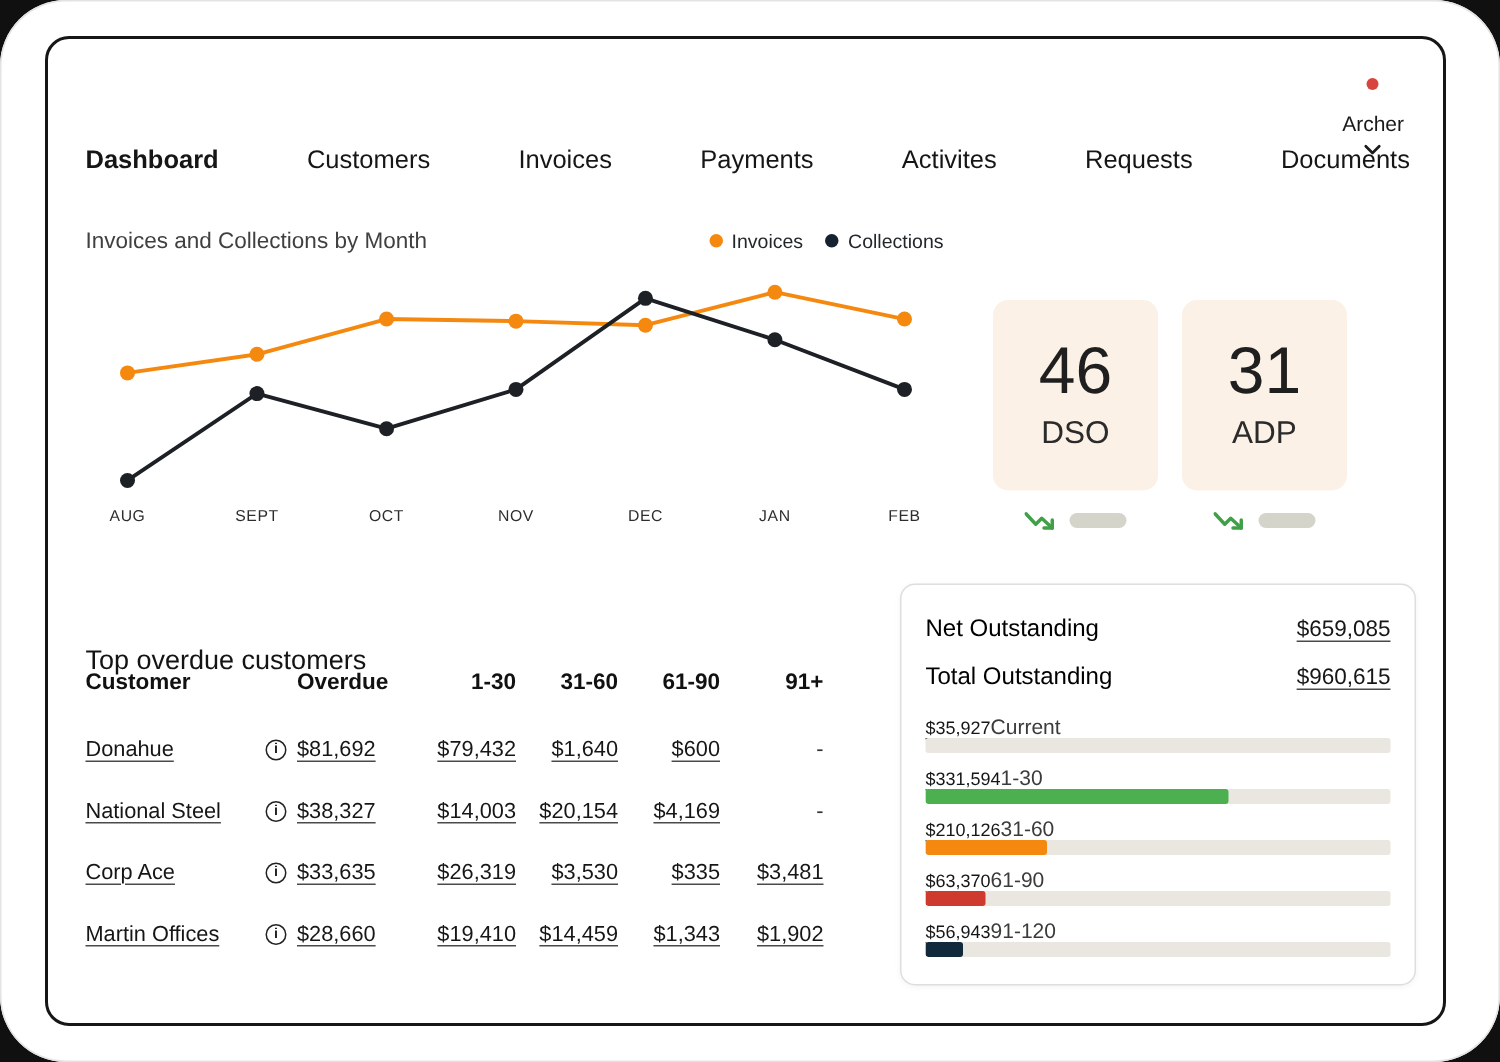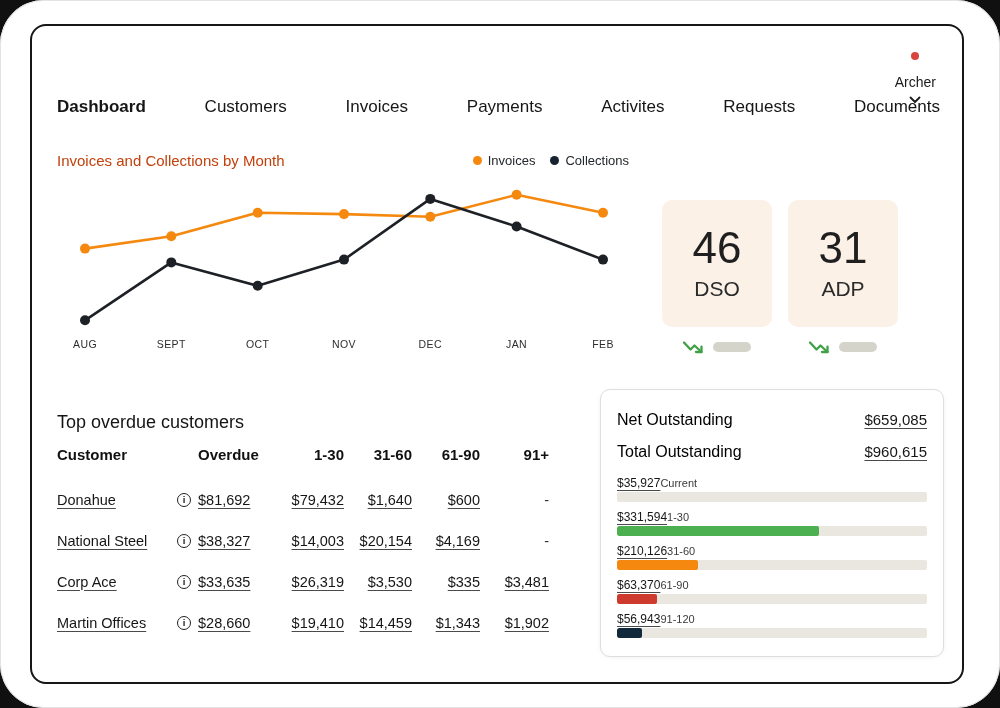--- a/index.html
+++ b/index.html
@@ -18,41 +18,41 @@
 
   
   .main-nav{position:absolute;top:71px;left:25px;right:22px;display:flex;
             justify-content:space-between;font-size:17px;color:#161616;}
   .nav-item{text-decoration:none;color:inherit;cursor:pointer;}
   .nav-item.active{font-weight:700;}
 
   
   .chart-header{position:absolute;top:126px;left:25px;width:572px;display:flex;
                 justify-content:space-between;align-items:center;}
-  .chart-title{font-size:15px;color:#c2410c;}
+  .chart-title{font-size:15px;color:#404040;}
   .legend{display:flex;align-items:center;gap:15px;font-size:13px;color:#23272b;}
   .legend-item{display:flex;align-items:center;}
   .legend-dot{width:9px;height:9px;border-radius:50%;display:inline-block;margin-right:6px;}
   .chart-area{position:absolute;left:25px;top:156px;width:570px;height:172px;}
   #chartSvg{width:570px;height:154px;display:block;}
   #months{position:relative;height:14px;}
   #months span{position:absolute;top:2px;transform:translateX(-50%);font-size:10.5px;
                letter-spacing:.4px;color:#2d2d2d;}
 
   
   #kpis{position:absolute;left:630px;top:174px;display:flex;gap:16px;}
   .kpi-box{width:110px;height:127px;background:#FBF1E7;border-radius:10px;display:flex;
            flex-direction:column;align-items:center;justify-content:center;}
   .kpi-value{font-size:44px;color:#1f1f1f;line-height:1;}
   .kpi-label{font-size:21px;color:#2b2b2b;margin-top:7px;}
   .kpi-trend{display:flex;justify-content:center;align-items:center;gap:9px;margin-top:13px;}
   .pill{width:38px;height:10px;border-radius:5px;background:#D5D4CB;}
 
   
-  .table-title{position:absolute;left:25px;top:386px;font-size:18px;color:#141414;}
+  .table-title{position:absolute;left:25px;top:404px;font-size:18px;color:#141414;}
   .tbl-head{position:absolute;left:25px;top:420px;width:492px;display:grid;
             grid-template-columns:120px 99px 68px 68px 68px 69px;font-size:15px;
             font-weight:700;color:#111;}
   .tbl-head .overdue{padding-left:21px;}
   #tableRows{position:absolute;left:25px;top:453px;width:492px;}
   .row{display:grid;grid-template-columns:120px 99px 68px 68px 68px 69px;height:41px;
        align-items:center;font-size:14.5px;color:#161616;}
   .num{text-align:right;}
   .link{color:#161616;text-decoration:underline;text-decoration-thickness:1px;
         text-underline-offset:3px;text-decoration-color:#4a4a4a;cursor:pointer;}
@@ -68,21 +68,21 @@
          padding:21px 16px 0;box-shadow:0 1px 4px rgba(0,0,0,.05);}
   .out-row{display:flex;justify-content:space-between;align-items:baseline;height:19px;
            margin-bottom:13px;}
   .out-label{font-size:16px;color:#000000;}
   .out-value{font-size:15px;}
   #bars{margin-top:14px;}
   .bar-group{margin-bottom:8px;}
   .bar-labels{display:flex;justify-content:flex-start;align-items:baseline;
               height:13px;margin-bottom:3px;}
   .bar-amount{font-size:12px;}
-  .bar-range{font-size:11px;color:#3b3b3b;}
+  .bar-range{font-size:14px;color:#3b3b3b;}
   .bar-track{height:10px;background:#E9E7E0;border-radius:2px;position:relative;overflow:hidden;}
   .bar-fill{position:absolute;left:0;top:0;bottom:0;border-radius:2px;}
 </style>
 </head>
 <body>
 
 <div class="stage">
   <div class="frame">
     <div class="card">
 

